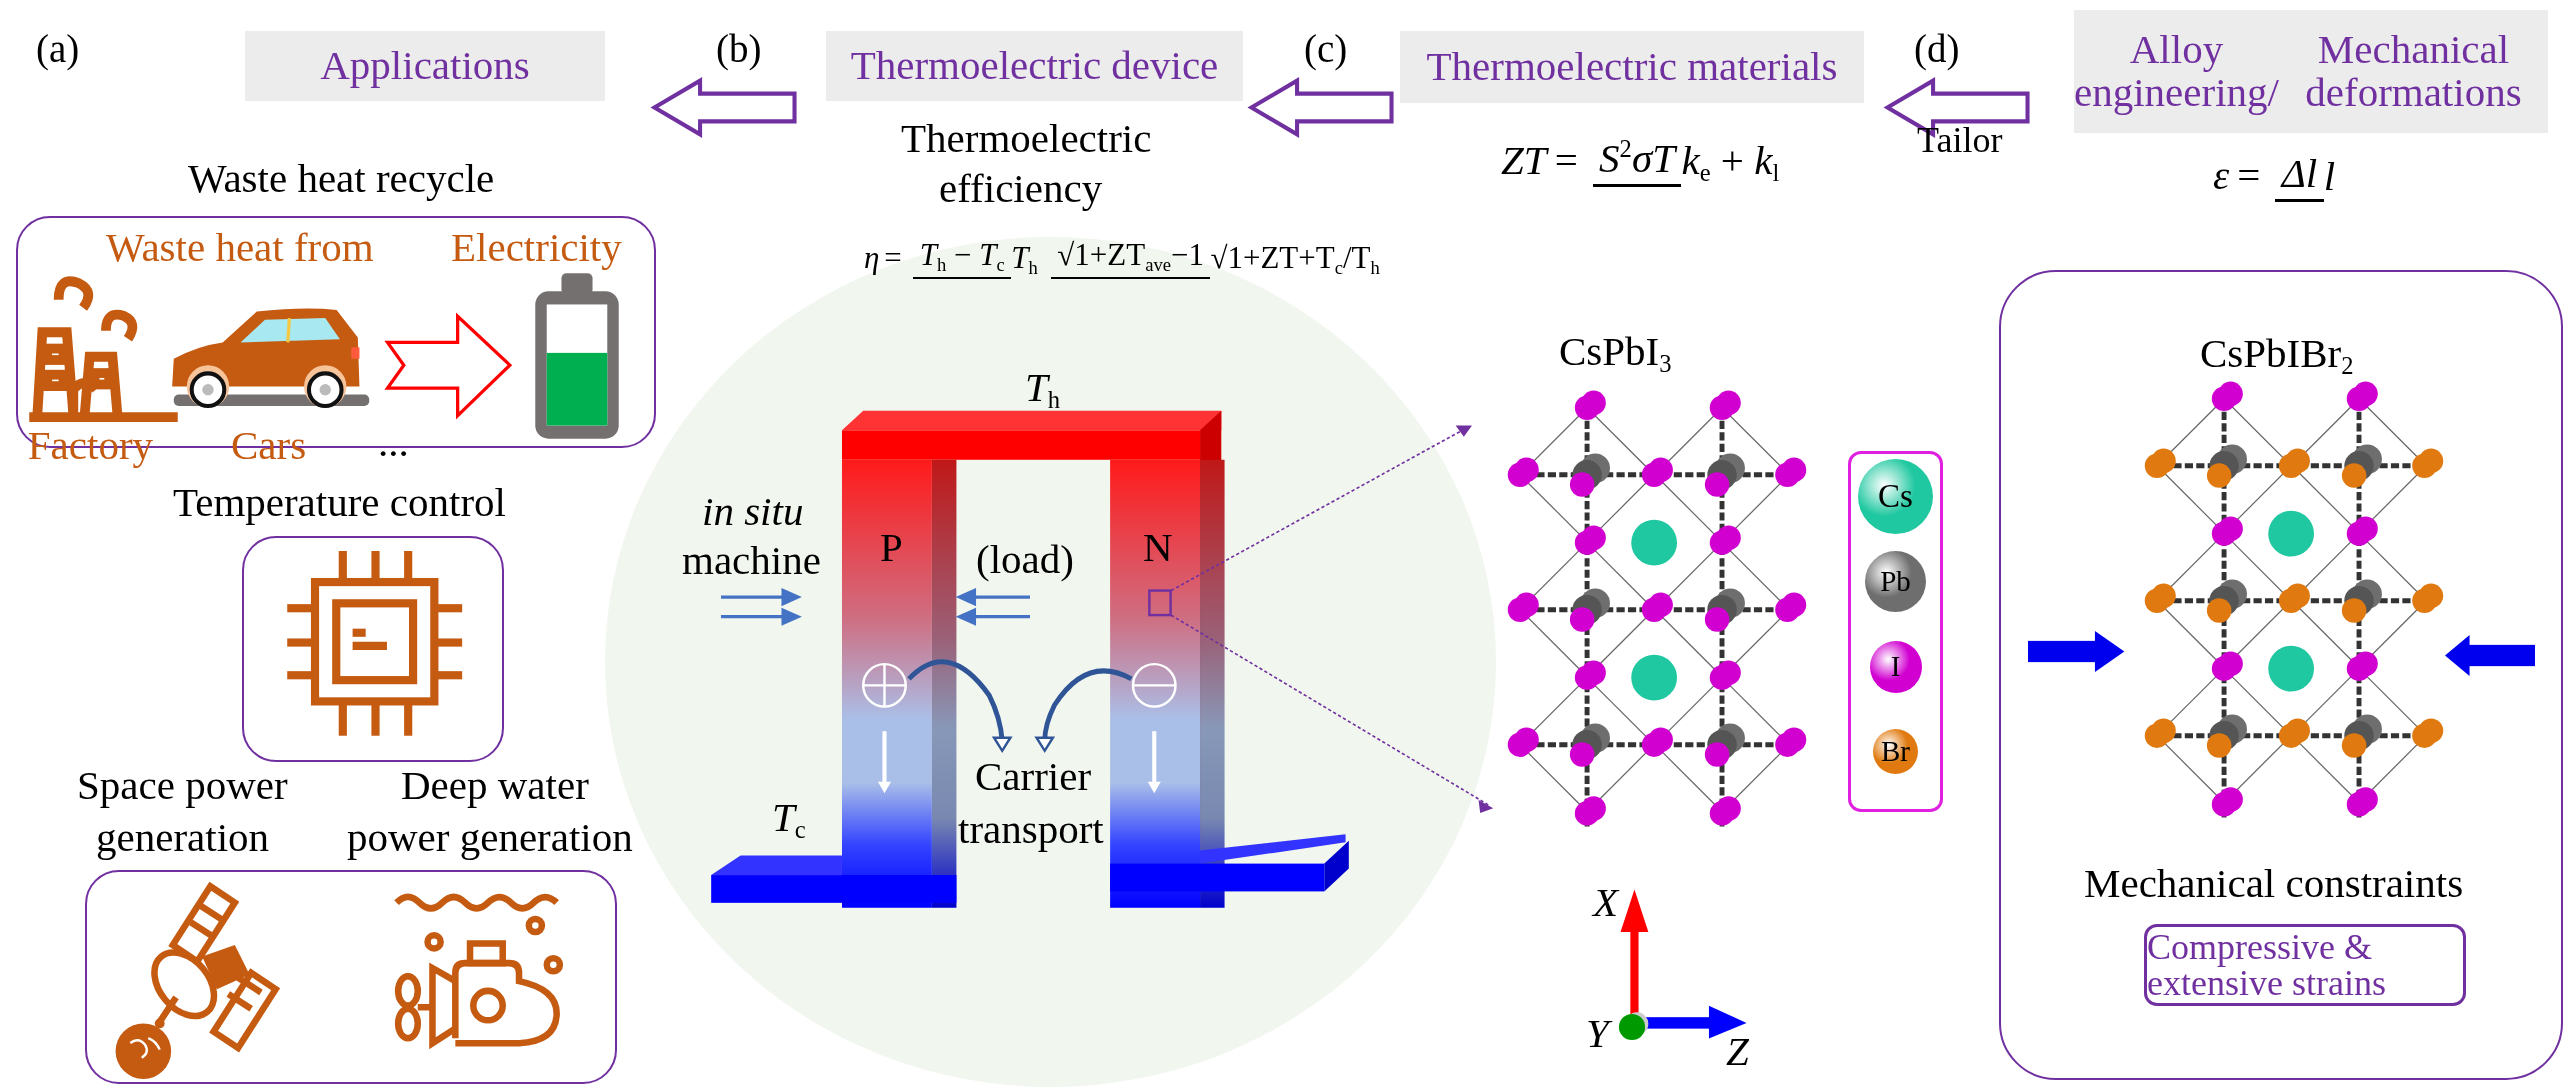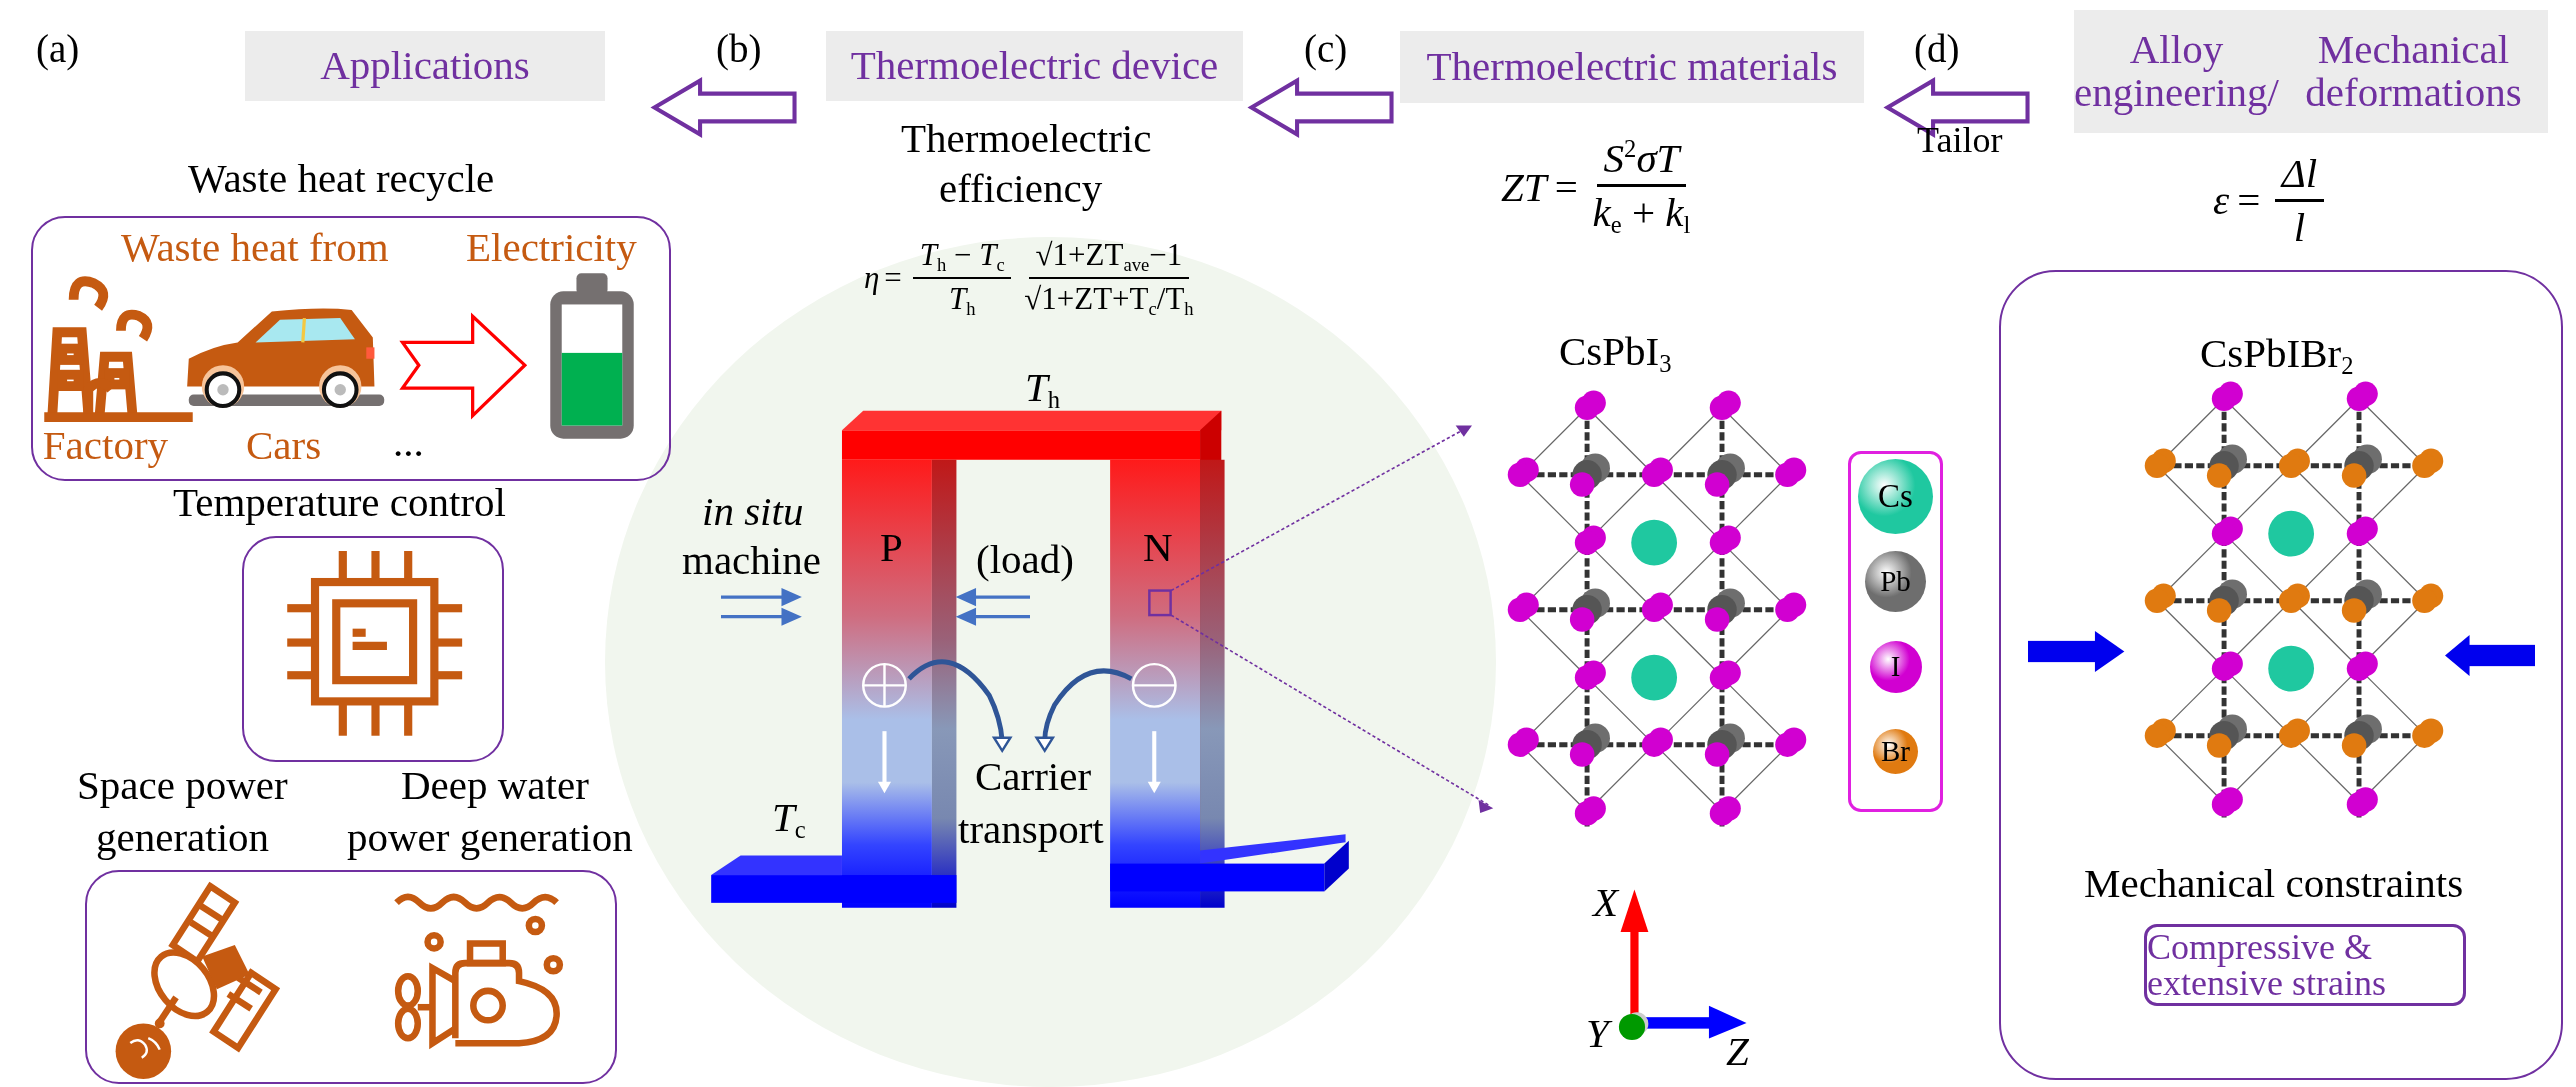--- a/index.html
+++ b/index.html
@@ -11,21 +11,21 @@
          display:flex; align-items:center; justify-content:center; line-height:1.05; }
   .txt { font-size:41px; text-align:center; white-space:nowrap; }
   .orange { color:#c55a11; }
   .purple { color:#7030a0; }
   .rbox { border:2.5px solid #7030a0; border-radius:34px; box-sizing:border-box; background:transparent; }
   .green-disc { background:#f1f6ee; border-radius:50%; }
   .math { font-family:"Liberation Serif","DejaVu Serif",serif; }
   .i { font-style:italic; }
   .sub { font-size:0.6em; vertical-align:-0.3em; font-style:normal; }
   .sup { font-size:0.6em; vertical-align:0.6em; font-style:normal; }
-  .frac { display:inline-flex; flex-direction:column; align-items:center; vertical-align:middle; margin:0 6.5px; }
+  .frac { display:inline-flex; flex-direction:row; align-items:center; vertical-align:middle; margin:0 6.5px; }
   .frac > .num { border-bottom:3.3px solid #000; padding:0 6.5px 1.6px 6.5px; }
   .frac > .den { padding-top:1.6px; }
   svg { overflow:visible; }
 </style>
 </head>
 <body>
 
 <div class="abs green-disc" style="left:605px; top:237px; width:891px; height:850px;"></div>
 
 <div class="abs panel-label" style="left:36px; top:26px;">(a)</div>
@@ -53,21 +53,21 @@
 <svg class="abs" style="left:1248px; top:79px;" width="147" height="57" viewBox="0 0 180 70">
   <polygon points="176,18 60,18 60,2 4,35 60,68 60,52 176,52" fill="#fff" stroke="#7030a0" stroke-width="5"></polygon>
 </svg>
 <svg class="abs" style="left:1884px; top:79px;" width="147" height="57" viewBox="0 0 180 70">
   <polygon points="176,18 60,18 60,2 4,35 60,68 60,52 176,52" fill="#fff" stroke="#7030a0" stroke-width="5"></polygon>
 </svg>
 <div class="abs txt" style="left:1917px; top:119px; font-size:36px;">Tailor</div>
 
 <div class="abs txt" style="left:188px; top:154px;">Waste heat recycle</div>
 
-<div class="abs rbox" style="left:31px; top:216px; width:640px; height:265px;font-family:Liberation Serif, serif;">
+<div class="abs rbox" style="left:16px; top:216px; width:640px; height:232px;font-family:Liberation Serif, serif;">
   <div class="abs txt orange" style="left:88px; top:4.9px;">Waste heat from</div>
   <div class="abs txt orange" style="left:433px; top:4.9px;">Electricity</div>
 
   <svg class="abs" style="left:8.2px; top:49px;" width="155" height="155" viewBox="0 0 190 190">
     <g fill="none" stroke="#c55a11" stroke-width="12">
       <path d="M40,40 q0,-30 25,-20 q20,10 5,30"></path>
       <path d="M98,78 q0,-25 22,-18 q18,8 5,28"></path>
       <path d="M14,180 L20,80 L50,80 L58,180"></path>
       <path d="M72,180 L78,110 L106,110 L112,180"></path>
       <line x1="4" y1="184" x2="186" y2="184"></line>

